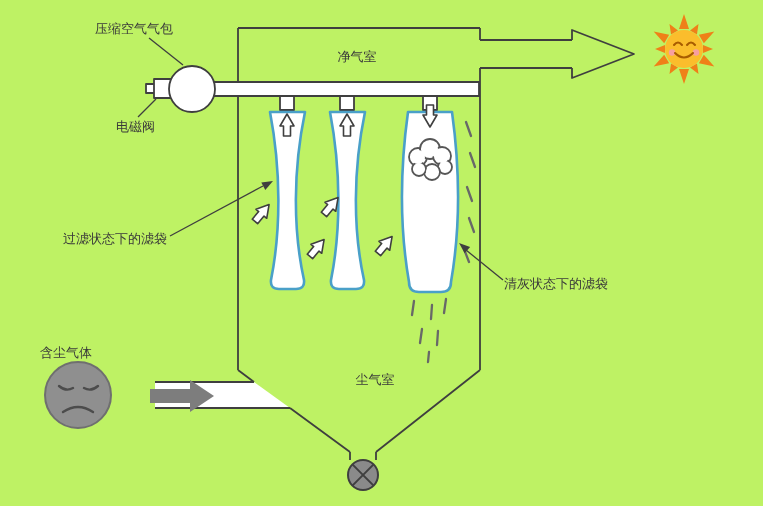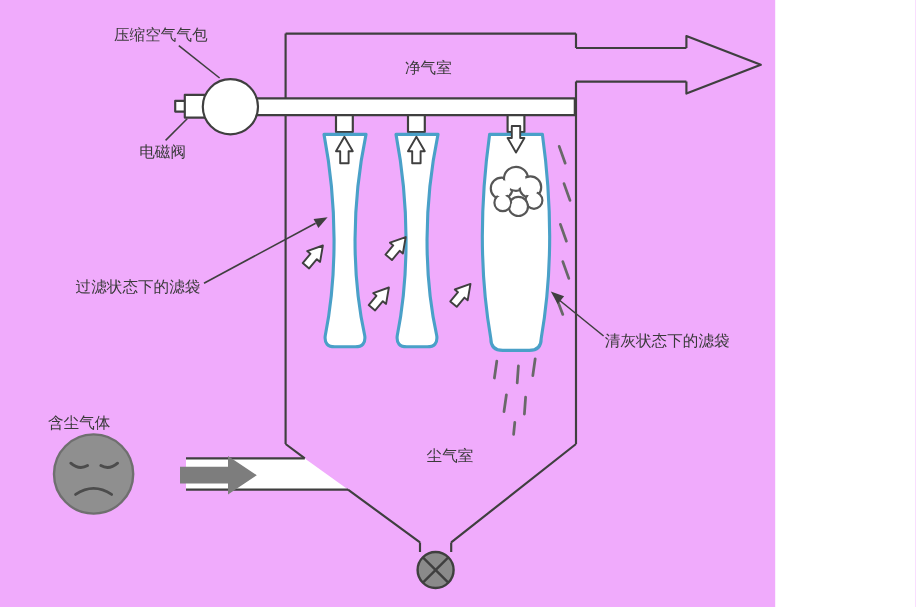--- a/index.html
+++ b/index.html
@@ -1,18 +1,18 @@
 <!DOCTYPE html>
 <html><head>
 <meta charset="utf-8">
 <style>
   html,body{margin:0;padding:0;}
   .stage{
-    position:relative;width:646px;height:506px;
-    background:#f0abfc;overflow:hidden;
+    position:relative;width:763px;height:506px;
+    background:#bef264;overflow:hidden;
     font-family:"DejaVu Sans","Liberation Sans",sans-serif;
   }
   svg{display:block;}
   .ln{stroke:#3f3f3f;stroke-width:1.8;fill:none;stroke-linejoin:round;}
   .lnw{stroke:#3f3f3f;stroke-width:1.8;fill:#ffffff;stroke-linejoin:round;}
   .hollow{fill:#ffffff;stroke:#3f3f3f;stroke-width:1.6;stroke-linejoin:round;}
   .lbl{font-size:13px;fill:#3a3a3a;}
   .leader{stroke:#3f3f3f;stroke-width:1.3;fill:none;}
   .leaderhead{fill:#3f3f3f;stroke:none;}
   .dash{stroke:#686868;stroke-width:2.3;stroke-linecap:round;}

